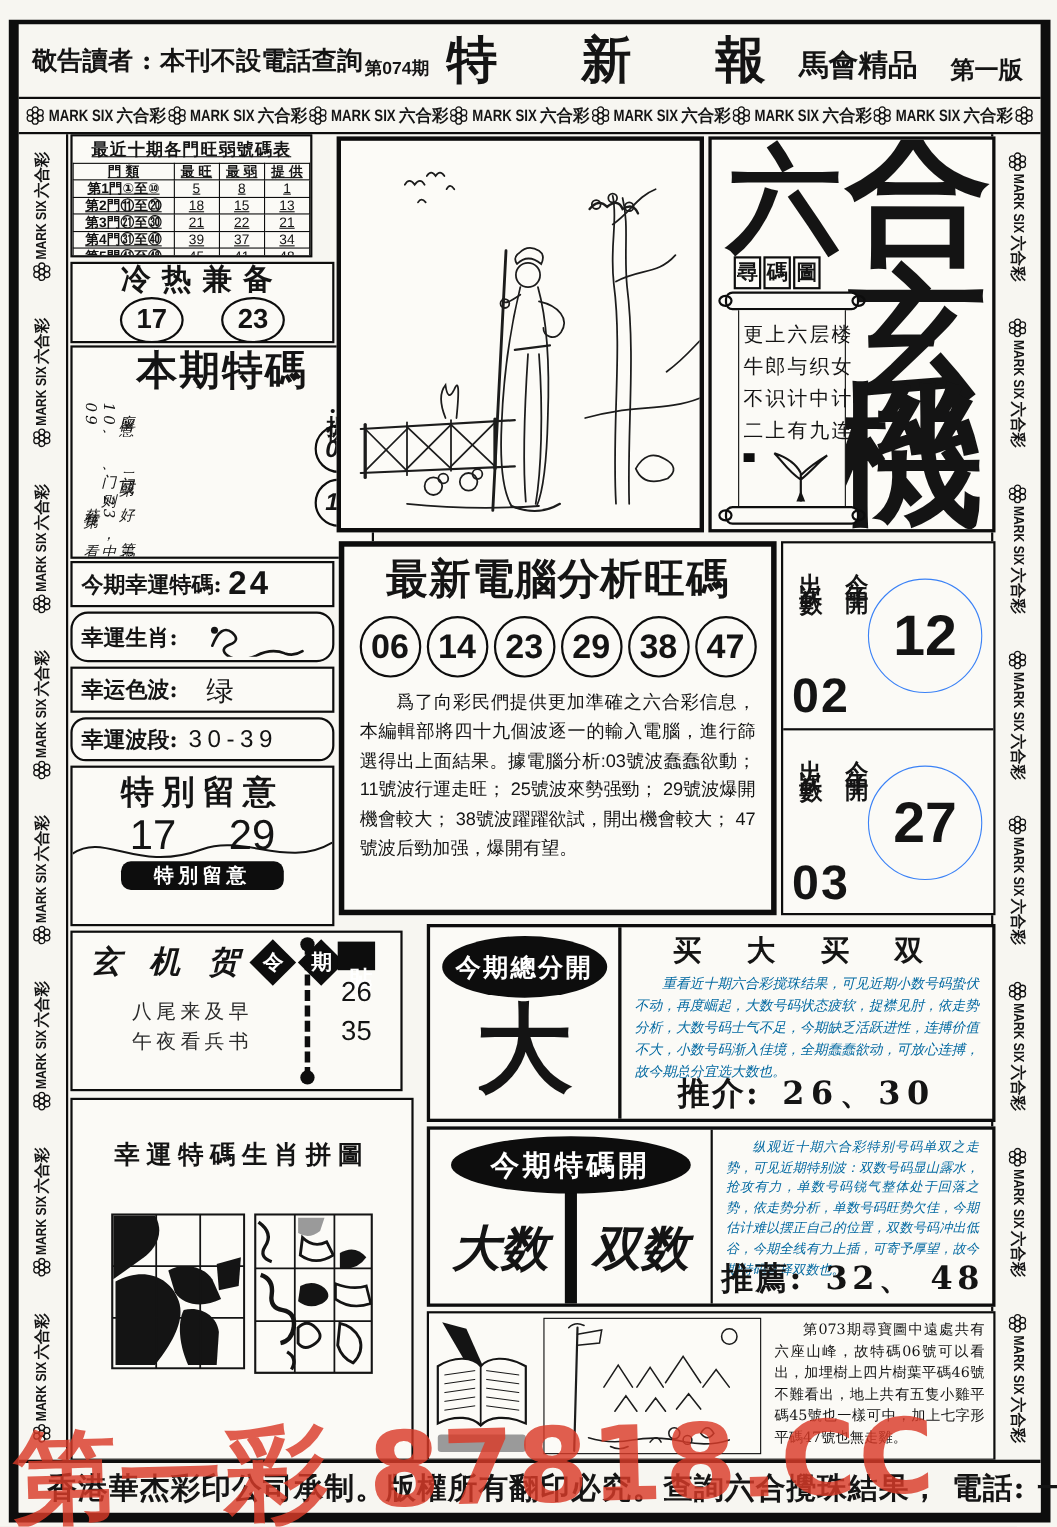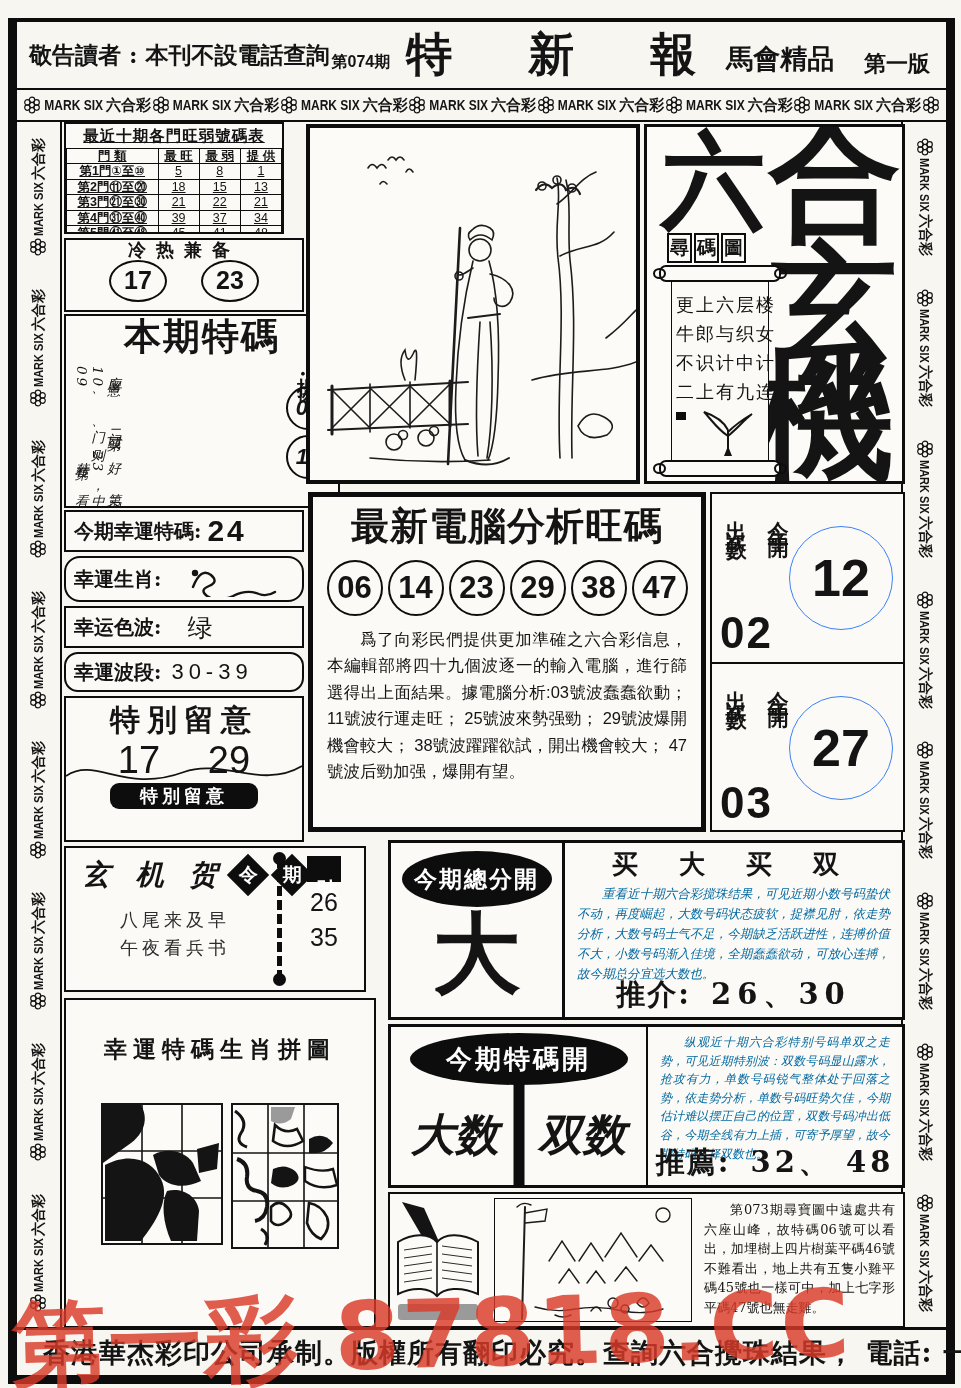--- a/index.html
+++ b/index.html
@@ -36,21 +36,21 @@
   .box{border:2px solid #0d0d0d;background:#fbfaf6;box-sizing:border-box;overflow:hidden;}
   
   .hotcold{left:2px;top:0;width:220px;height:112px;text-decoration:underline;}
   .hc-title{font-size:15.5px;font-weight:800;text-align:center;letter-spacing:1px;padding:2px 0 1px;}
   .hc-table{border-collapse:collapse;width:100%;}
   .hc-table th,.hc-table td{border:1.5px solid #0d0d0d;font-size:12.5px;padding:0 2px;text-align:center;line-height:1.15;}
   .hc-table th{font-weight:800;}
   .hc-gate{font-weight:700;white-space:nowrap;}
   
   .coldhot{left:2px;top:116px;width:240px;height:74px;}
-  .ch-title{font-size:18px;font-weight:900;text-align:center;letter-spacing:10px;font-family:"DejaVu Serif",serif;line-height:1.1;}
+  .ch-title{font-size:27px;font-weight:900;text-align:center;letter-spacing:10px;font-family:"DejaVu Serif",serif;line-height:1.1;}
   .ch-nums{display:flex;justify-content:space-around;padding:0 26px;}
   .ch-circle{width:54px;height:38px;border:2.5px solid #0d0d0d;border-radius:50%;display:flex;align-items:center;justify-content:center;font-size:25px;font-weight:600;}
   
   .special{left:2px;top:192px;width:276px;height:194px;}
   .sp-title{font-size:37px;font-weight:900;text-align:center;font-family:"DejaVu Serif",serif;line-height:1.1;letter-spacing:2px;}
   .sp-body{position:absolute;top:46px;left:8px;right:8px;bottom:2px;display:flex;flex-direction:row-reverse;justify-content:space-between;}
   .sp-provide{display:flex;flex-direction:column;align-items:center;gap:5px;}
   .sp-provide-label{writing-mode:vertical-rl;font-size:20px;font-weight:800;letter-spacing:4px;font-family:"DejaVu Serif",serif;}
   .sp-circle{width:40px;height:40px;border:2px solid #0d0d0d;border-radius:50%;display:flex;align-items:center;justify-content:center;font-size:22px;font-weight:800;font-style:italic;}
   .sp-notes{writing-mode:vertical-rl;display:flex;gap:9px;font-size:13.5px;font-style:italic;font-family:"DejaVu Serif",serif;letter-spacing:3px;line-height:1.2;padding-top:4px;}

